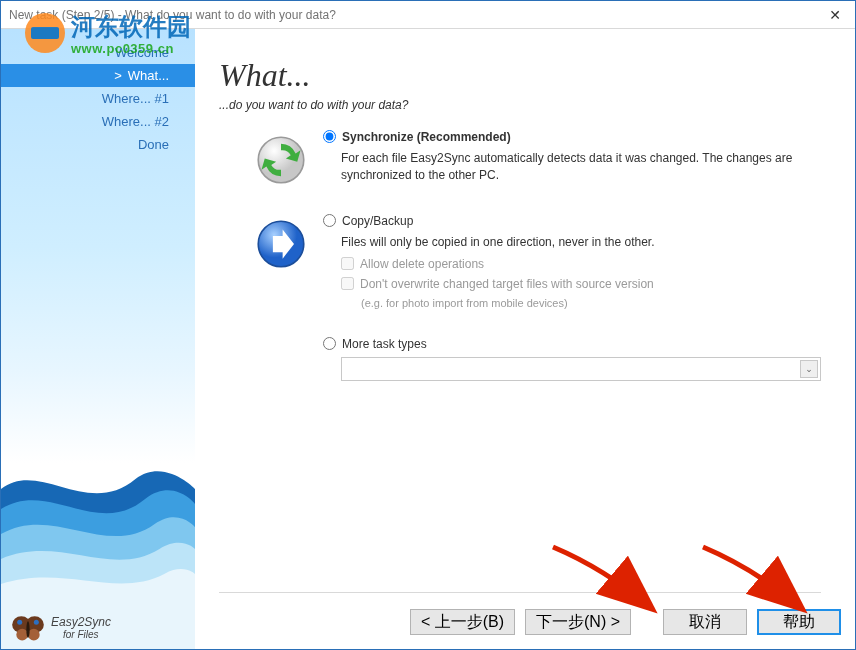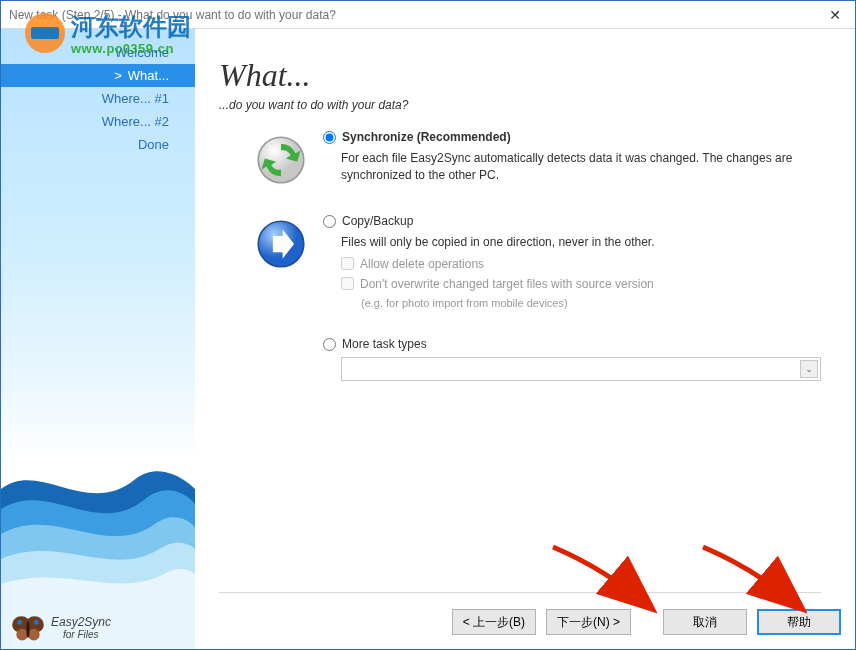--- a/index.html
+++ b/index.html
@@ -19,30 +19,30 @@
 .sidebar-logo { position: absolute; left: 10px; bottom: 6px; display: flex; align-items: center; gap: 6px; }
 .butterfly { width: 34px; height: 30px; }
 .logo-text { font-size: 12px; color: #444; line-height: 1.1; font-style: italic; }
 .logo-text .l2 { font-size: 10px; margin-left: 12px; }
 .main { flex: 1; padding: 28px 34px 0 24px; position: relative; color: #333; }
 .main h1 { font-family: "Comic Sans MS", "Segoe Script", cursive; font-size: 32px; font-weight: normal; font-style: italic; }
 .main .subhead { font-style: italic; font-size: 12px; margin-top: 4px; margin-bottom: 18px; }
 .option-block { display: flex; gap: 16px; margin-bottom: 28px; }
 .icon-lg { width: 52px; height: 52px; flex: 0 0 52px; margin-top: 4px; margin-left: 36px; }
 .opt-body { flex: 1; }
-.radio-row { display: flex; align-items: flex-end; gap: 6px; font-size: 12px; margin-bottom: 6px; }
+.radio-row { display: flex; align-items: flex-start; gap: 6px; font-size: 12px; margin-bottom: 6px; }
 .radio-row b { font-weight: 600; }
 .desc { font-size: 12px; padding-left: 18px; padding-right: 10px; line-height: 1.4; }
 .chk { display: flex; align-items: center; gap: 6px; font-size: 12px; color: #9a9a9a; margin-top: 6px; margin-left: 18px; }
 .chk .hint { color: #9a9a9a; font-size: 11px; margin-left: 20px; }
 input[type=radio], input[type=checkbox] { margin: 0; }
 .more-combo { width: 480px; height: 24px; border: 1px solid #c8c8c8; margin-left: 18px; margin-top: 6px; position: relative; background: #fff; }
 .more-combo .caret { position: absolute; right: 2px; top: 2px; width: 18px; height: 18px; background: #efefef; border: 1px solid #c8c8c8; display: flex; align-items: center; justify-content: center; font-size: 9px; color: #666; }
 .buttons { position: absolute; right: 14px; bottom: 14px; display: flex; gap: 10px; }
-.btn { min-width: 84px; height: 26px; padding: 0 10px; font-size: 12px; background: #e7e7e7; border: 1px solid #b3b3b3; cursor: pointer; display: inline-flex; align-items: center; justify-content: center; gap: 4px; }
+.btn { min-width: 84px; height: 26px; padding: 0 10px; font-size: 16px; background: #e7e7e7; border: 1px solid #b3b3b3; cursor: pointer; display: inline-flex; align-items: center; justify-content: center; gap: 4px; }
 .btn.primary { border: 2px solid #1f8fe8; background: #e7e7e7; }
 .sep-line { position: absolute; left: 24px; right: 34px; bottom: 56px; height: 1px; background: #d9d9d9; }
 .arrow-ann { position: absolute; width: 120px; height: 80px; pointer-events: none; }
 .arrow-ann svg { width: 100%; height: 100%; }
 .watermark { position: absolute; left: 20px; top: 6px; pointer-events: none; opacity: 0.85; }
 .watermark svg { display:block; }
 .wm-text1 { font-family: "KaiTi","STKaiti",serif; font-size: 24px; font-weight: bold; fill: #0067b8; }
 .wm-text2 { font-family: Arial, sans-serif; font-size: 13px; fill: #1aa61a; font-weight: bold; letter-spacing: 0.5px; }
 </style>
 </head>

